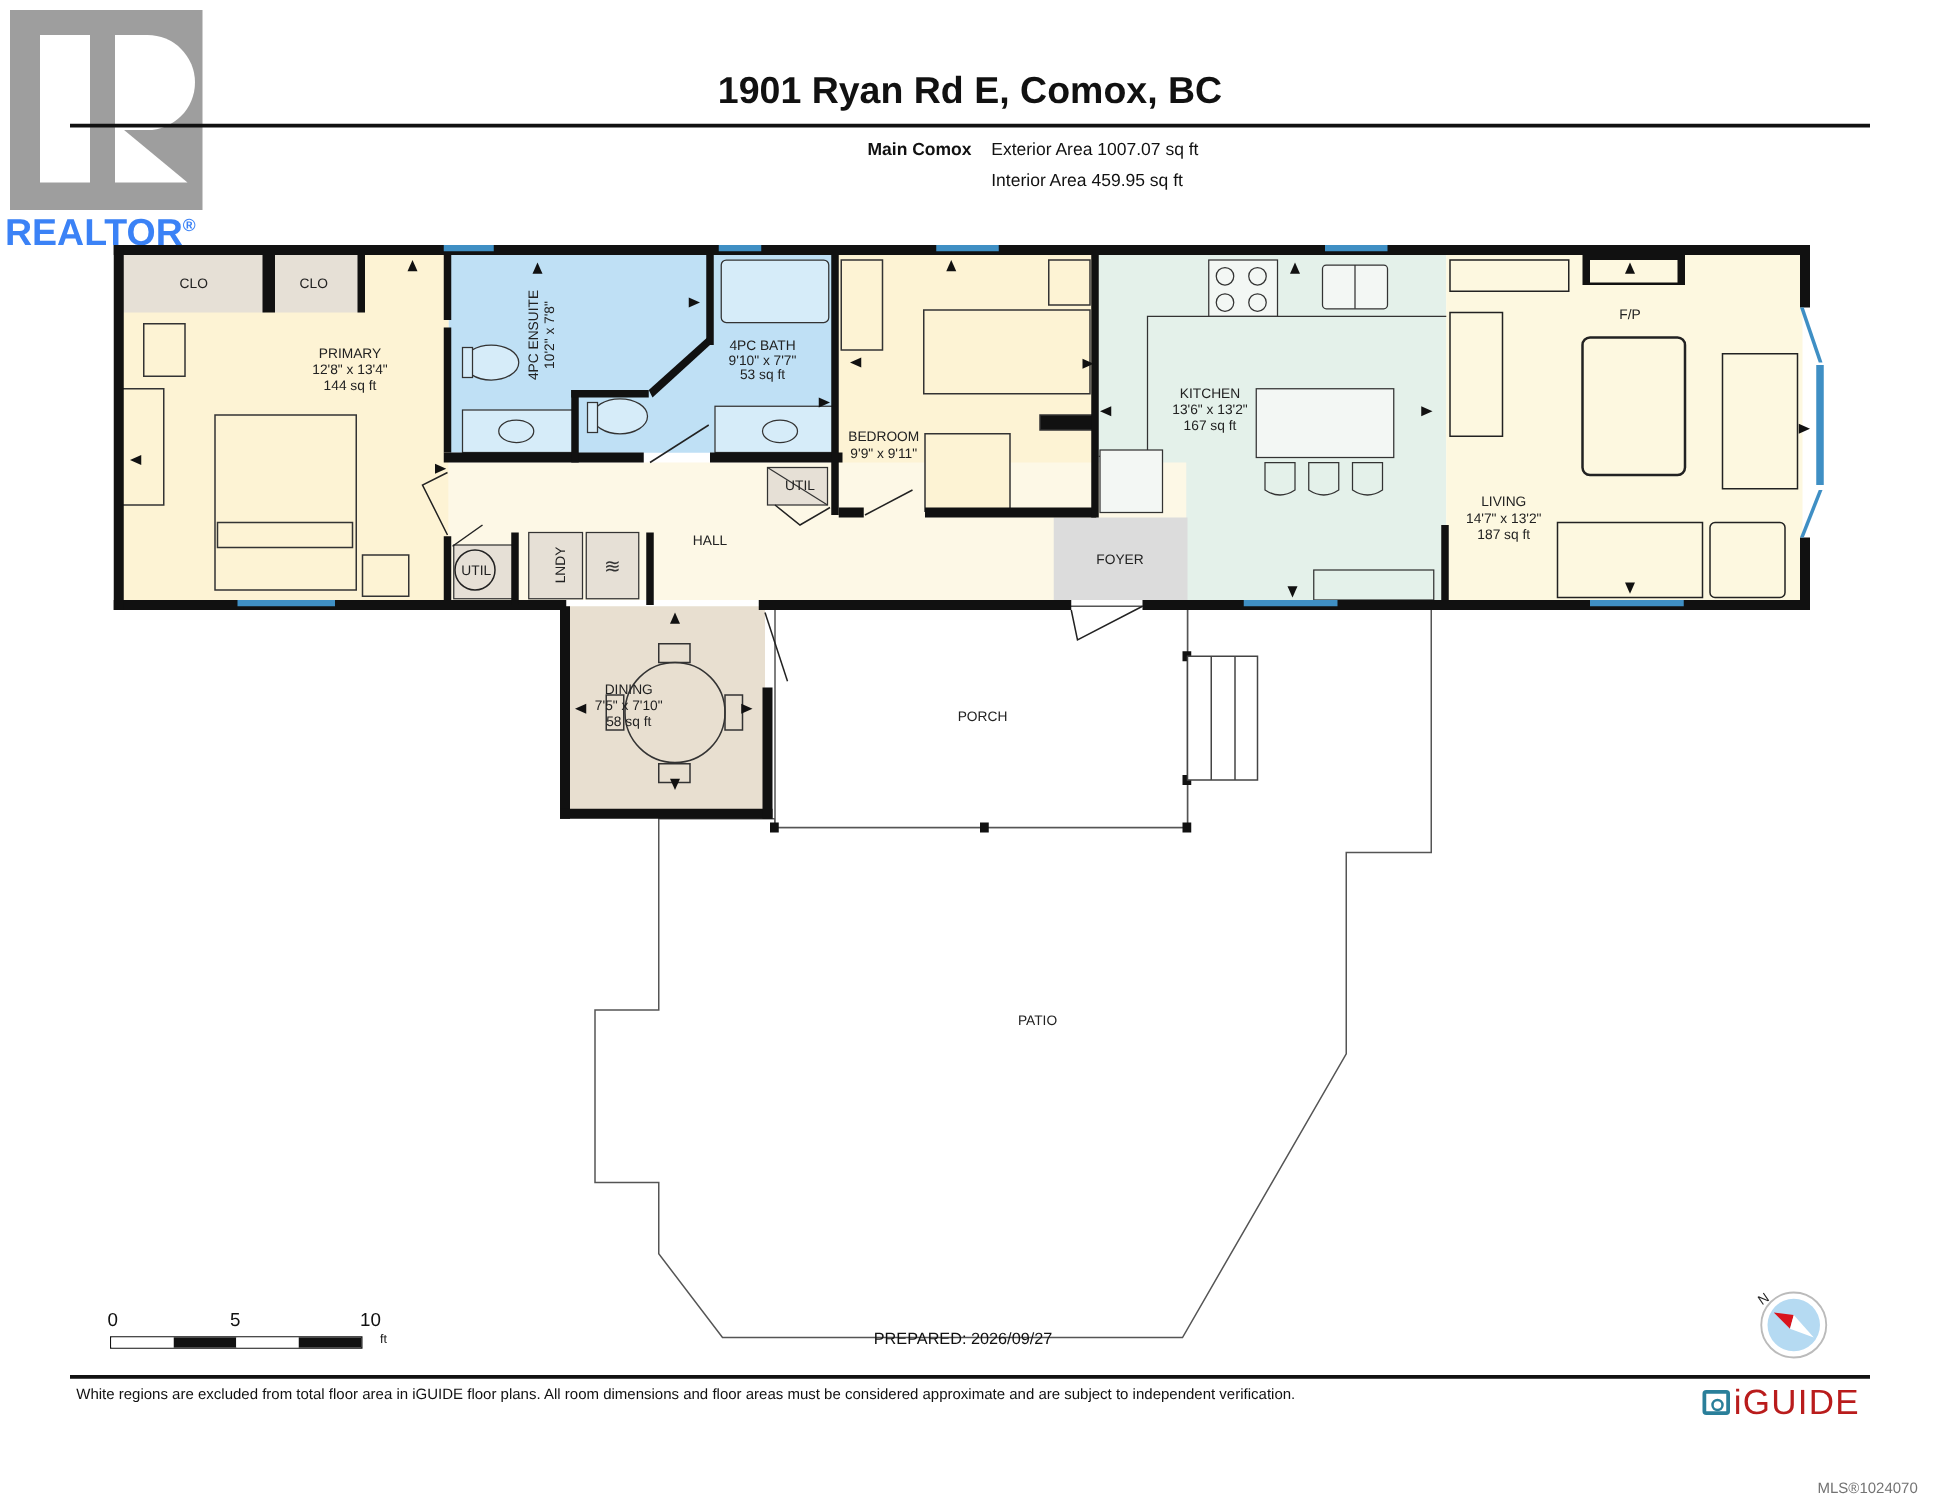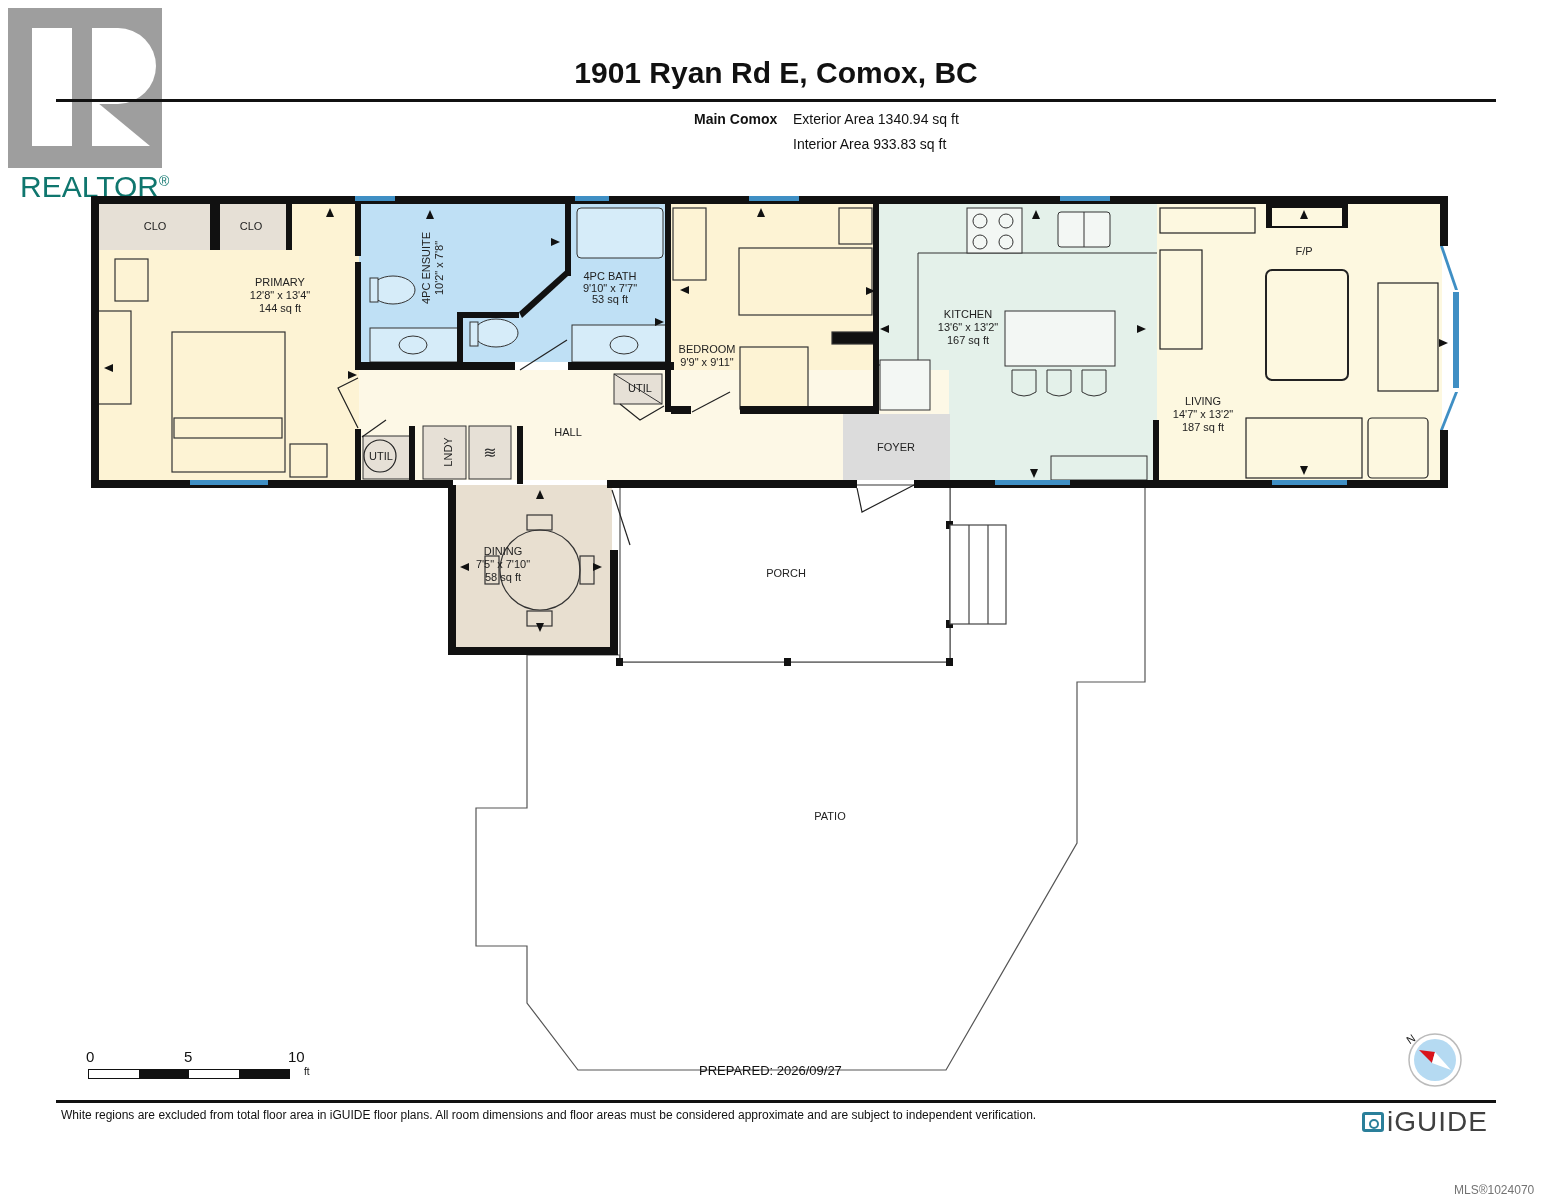--- a/index.html
+++ b/index.html
@@ -1,59 +1,59 @@
 <!DOCTYPE html>
 <html><head>
 <meta charset="utf-8">
 <style>
   html, body { margin: 0; padding: 0; background: #ffffff; }
   body { width: 1552px; height: 1200px; position: relative; overflow: hidden; font-family: "Liberation Sans", sans-serif; color: #111; }
   .abs { position: absolute; }
   .realtor-logo { left: 8px; top: 8px; width: 154px; height: 160px; background: #9e9e9e; }
-  .realtor-text { left: 20px; top: 170px; font-size: 30px; color: #0f766e; letter-spacing: 0px; font-family: "Liberation Sans", sans-serif; }
+  .realtor-text { left: 4px; top: 170px; font-size: 30px; color: #3b82f6; letter-spacing: 0px; font-family: "Liberation Sans", sans-serif; font-weight: bold; }
   .realtor-text sup { font-size: 14px; }
   .title { left: 0; width: 1552px; top: 56px; text-align: center; font-size: 30px; font-weight: bold; padding-left: 0; }
   .title span { position: relative; left: 0; }
   .title-rule { left: 56px; top: 99px; width: 1440px; height: 3px; background: #111; }
   .floor-label { left: 694px; top: 111px; font-size: 14px; font-weight: bold; }
   .area-ext { left: 793px; top: 111px; font-size: 14px; }
   .area-int { left: 793px; top: 136px; font-size: 14px; }
   svg.plan { position: absolute; left: 0; top: 0; }
   .room-label { font-family: "Liberation Sans", sans-serif; font-size: 11px; fill: #222; text-anchor: middle; }
   .scale { left: 86px; top: 1048px; }
   .scale-nums { position: absolute; top: 0; font-size: 15px; }
   .scale-bar { position: absolute; top: 21px; left: 2px; width: 200px; height: 8px; border: 1px solid #111; display: flex; }
   .scale-bar div { flex: 1; }
   .scale-unit { position: absolute; left: 218px; top: 18px; font-size: 10px; }
   .prepared { left: 699px; top: 1063px; font-size: 13px; }
   .bottom-rule { left: 56px; top: 1100px; width: 1440px; height: 3px; background: #111; }
   .disclaimer { left: 61px; top: 1108px; font-size: 12px; }
-  .iguide { left: 1362px; top: 1106px; font-size: 28px; color: #404040; letter-spacing: 1px; display: flex; align-items: center; gap: 3px; }
+  .iguide { left: 1362px; top: 1106px; font-size: 28px; color: #b91c1c; letter-spacing: 1px; display: flex; align-items: center; gap: 3px; }
   .iguide .box { width: 22px; height: 20px; border: 3px solid #2a7f9a; border-radius: 3px; box-sizing: border-box; position: relative; }
   .iguide .box::after { content: ""; position: absolute; left: 4px; top: 4px; width: 6px; height: 6px; border: 2px solid #2a7f9a; border-radius: 50%; }
   .mls { left: 1454px; top: 1183px; font-size: 12px; color: #737373; }
   .compass { left: 1403px; top: 1030px; width: 60px; height: 60px; }
 </style>
 </head>
 <body>
 
 <div class="abs realtor-logo">
   <svg width="154" height="160" viewBox="0 0 154 160">
     <rect x="24" y="20" width="40" height="118" fill="#fff"></rect>
     <path d="M84 20 H110 A38 38 0 0 1 110 96 H84 Z" fill="#fff"></path>
     <path d="M84 90 L142 138 H84 Z" fill="#fff"></path>
   </svg>
 </div>
 <div class="abs realtor-text"><span>REALTOR</span><sup>®</sup></div>
 
 <div class="abs title"><span>1901 Ryan Rd E, Comox, BC</span></div>
 <div class="abs title-rule"></div>
 <div class="abs floor-label">Main Comox</div>
-<div class="abs area-ext">Exterior Area 1340.94 sq ft</div>
-<div class="abs area-int">Interior Area 933.83 sq ft</div>
+<div class="abs area-ext">Exterior Area 1007.07 sq ft</div>
+<div class="abs area-int">Interior Area 459.95 sq ft</div>
 
 <svg class="plan" width="1552" height="1200" viewBox="0 0 1552 1200">
 
   <polygon points="527,655 527,808 476,808 476,946 527,946 527,1003 578,1070 946,1070 1077,843 1077,682 1145,682 1145,485 950,485 950,662 620,662 620,655" fill="#fff" stroke="#555" stroke-width="1.2"></polygon>
 
   <rect x="620" y="485" width="330" height="177" fill="#fff" stroke="#555" stroke-width="1.2"></rect>
   <rect x="616" y="658" width="7" height="8" fill="#111"></rect>
   <rect x="784" y="658" width="7" height="8" fill="#111"></rect>
   <rect x="946" y="658" width="7" height="8" fill="#111"></rect>
   <rect x="946" y="521" width="7" height="8" fill="#111"></rect>

